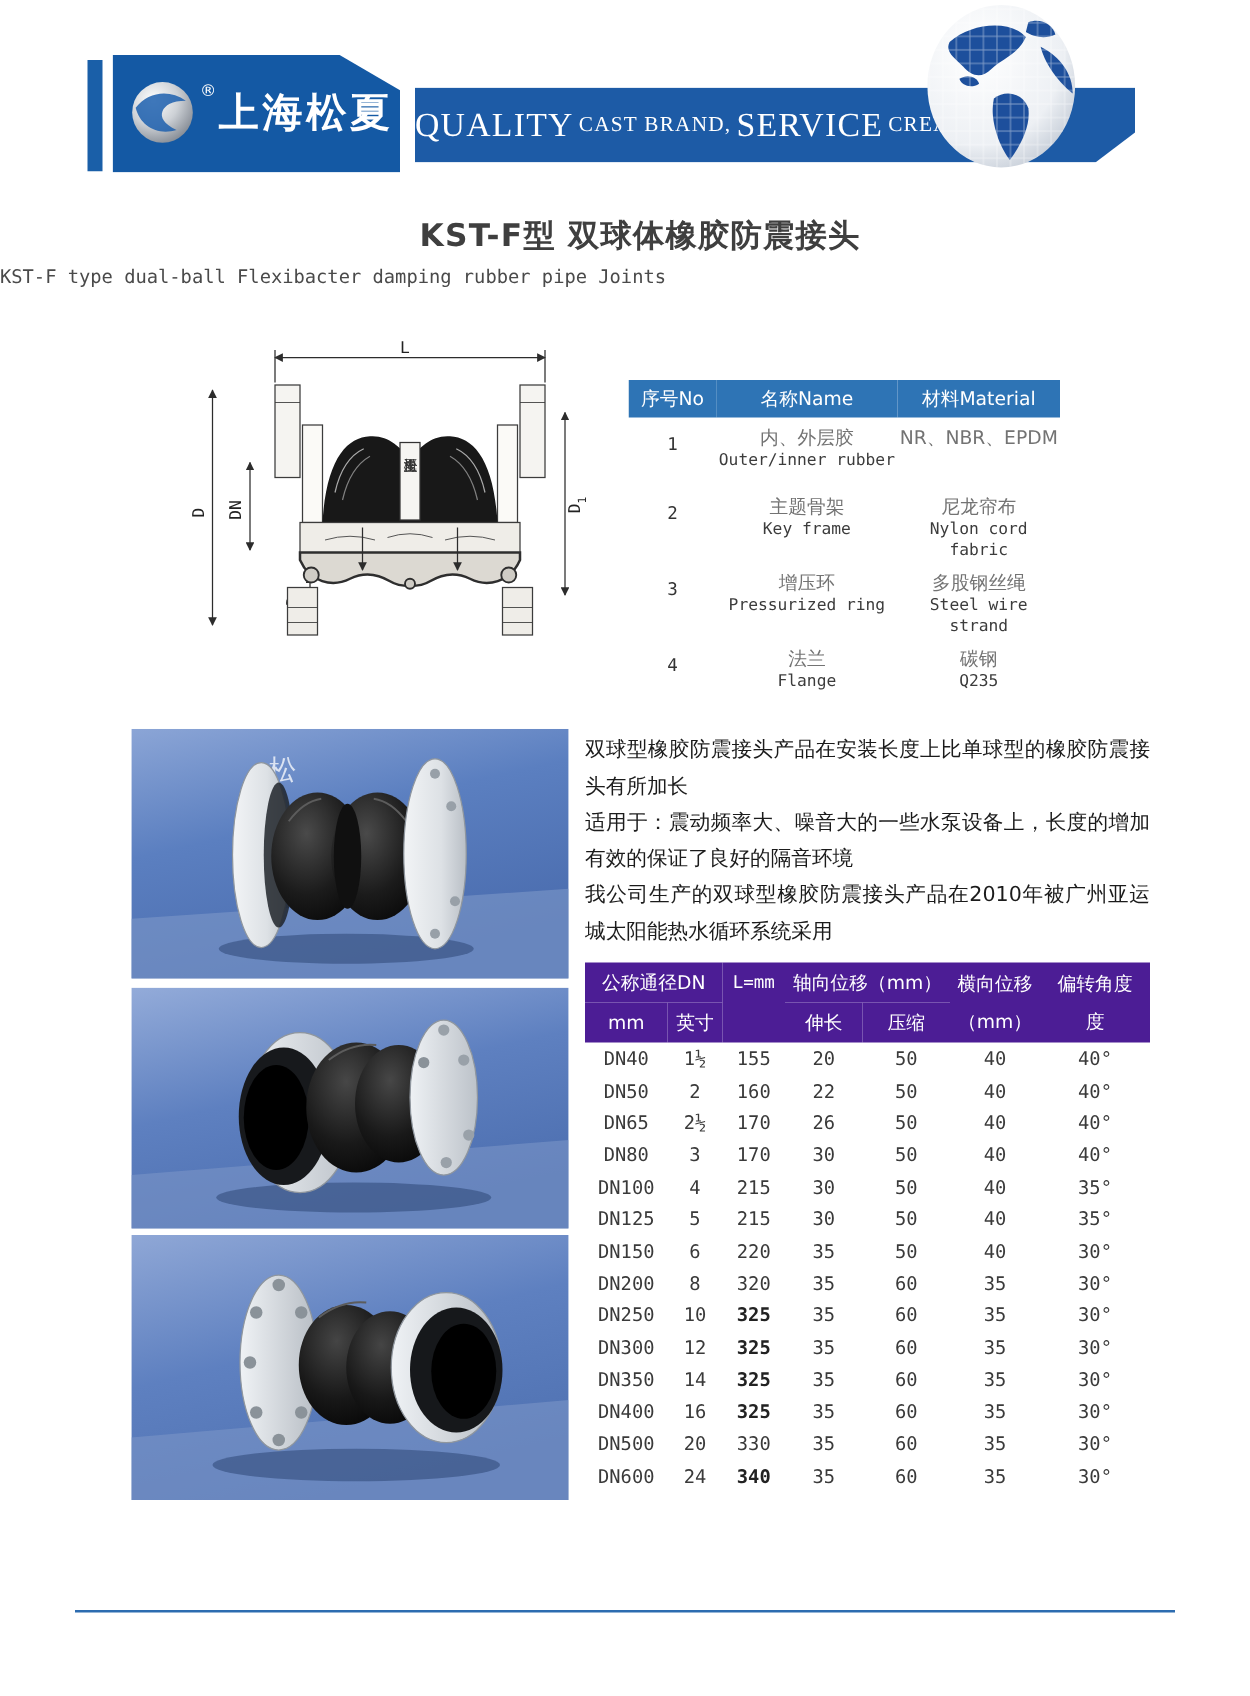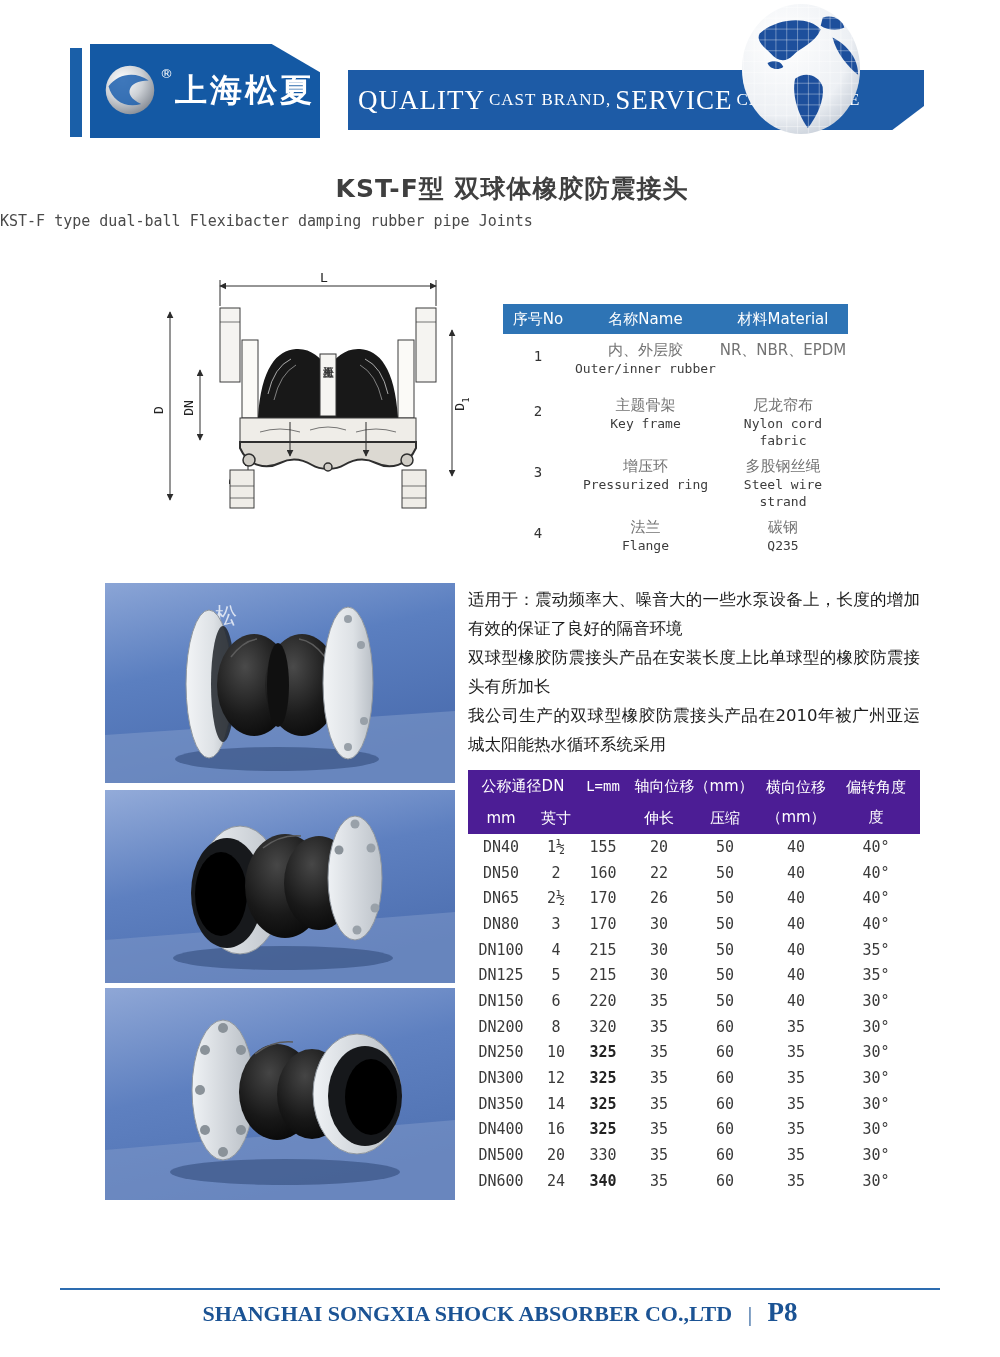--- a/index.html
+++ b/index.html
@@ -6,23 +6,23 @@
   .page{position:relative;width:1000px;height:1357px;background:#ffffff;overflow:hidden;
         font-family:"DejaVu Sans",sans-serif;color:#222;}
 
   
   .side-bar{position:absolute;left:70px;top:48px;width:12px;height:89px;background:#1a5fa8;}
   .logo-box{position:absolute;left:90px;top:44px;width:230px;height:94px;background:#1459a4;
             clip-path:polygon(0 0,79% 0,100% 30%,100% 100%,0 100%);
             display:flex;align-items:center;padding-left:12px;box-sizing:border-box;}
   .logo-reg{color:#fff;font-size:13px;position:relative;top:-18px;left:2px;}
   .logo-brand{color:#fff;font-size:32px;font-weight:bold;letter-spacing:3px;margin-left:4px;white-space:nowrap;}
-  .banner{position:absolute;left:348px;top:70px;width:576px;height:60px;background:#1d5ba6;
+  .banner{position:absolute;left:332px;top:70px;width:576px;height:60px;background:#1d5ba6;
           clip-path:polygon(0 0,100% 0,100% 60%,94.5% 100%,0 100%);
-          display:flex;align-items:center;padding-left:10px;box-sizing:border-box;
+          display:flex;align-items:center;box-sizing:border-box;
           font-family:"Liberation Serif",serif;color:#fff;white-space:nowrap;}
   .slg-big{font-size:27px;letter-spacing:1px;}
   .slg-small{font-size:17px;letter-spacing:1px;margin:0 4px;}
   .globe{position:absolute;left:738px;top:2px;width:128px;height:138px;}
 
   
   .title{position:absolute;top:172px;left:12px;width:100%;text-align:center;
          font-size:25px;font-weight:bold;color:#3f3f3f;letter-spacing:1px;}
   .subtitle{position:absolute;top:212px;left:0;width:100%;text-align:left;
             font-family:"DejaVu Sans Mono",monospace;font-size:15px;color:#4a4a4a;}
@@ -363,22 +363,22 @@
       <ellipse cx="172" cy="104" rx="38" ry="48" fill="url(#rub3)"></ellipse>
       <ellipse cx="207" cy="106" rx="35" ry="45" fill="url(#rub3)"></ellipse>
       <path d="M150,66 Q168,52 188,54" stroke="#5c5c5c" stroke-width="1.5" fill="none"></path>
       <ellipse cx="252" cy="106" rx="44" ry="60" fill="url(#met3)" stroke="#8f969e"></ellipse>
       <ellipse cx="260" cy="108" rx="37" ry="50" fill="#16181b"></ellipse>
       <ellipse cx="266" cy="109" rx="26" ry="38" fill="#000000"></ellipse>
     </svg>
   </div>
 
   <div class="desc" id="desc-block">
+      <p>双球型橡胶防震接头产品在安装长度上比单球型的橡胶防震接头有所加长</p>
       <p>适用于：震动频率大、噪音大的一些水泵设备上，长度的增加有效的保证了良好的隔音环境</p>
-      <p>双球型橡胶防震接头产品在安装长度上比单球型的橡胶防震接头有所加长</p>
       <p>我公司生产的双球型橡胶防震接头产品在2010年被广州亚运城太阳能热水循环系统采用</p>
     </div>
 
   <table class="spec-table">
     <colgroup>
       <col style="width:66px">
         <col style="width:44px">
         <col style="width:50px">
       <col style="width:62px">
         <col style="width:70px">
@@ -531,19 +531,14 @@
           <td>35</td>
           <td>60</td>
           <td>35</td>
           <td>30°</td>
         </tr>
       </tbody>
   </table>
 
 
   <div class="footer-line"></div>
-  <div class="footer-text">
-    <span>SHANGHAI SONGXIA SHOCK ABSORBER CO.,LTD</span>
-    <span class="footer-divider">|</span>
-    <span class="footer-page">P8</span>
-  </div>
 
 </div>
 
 </body></html>

